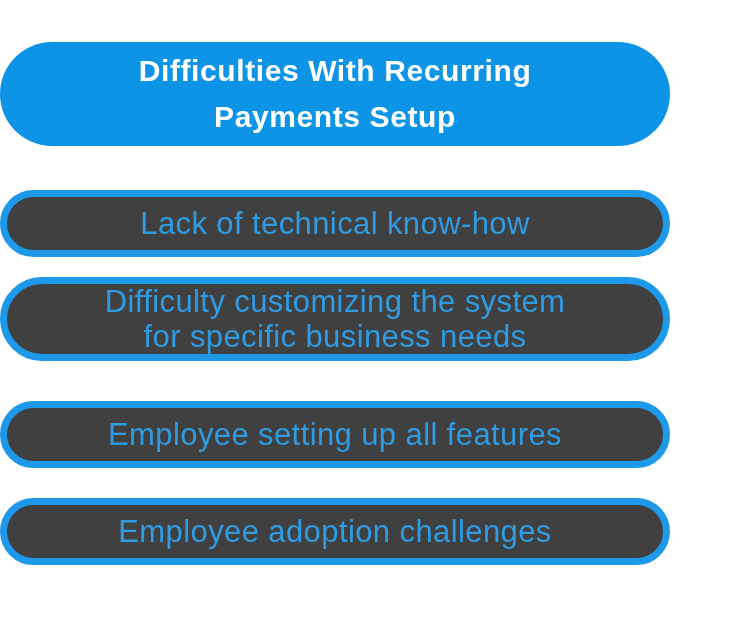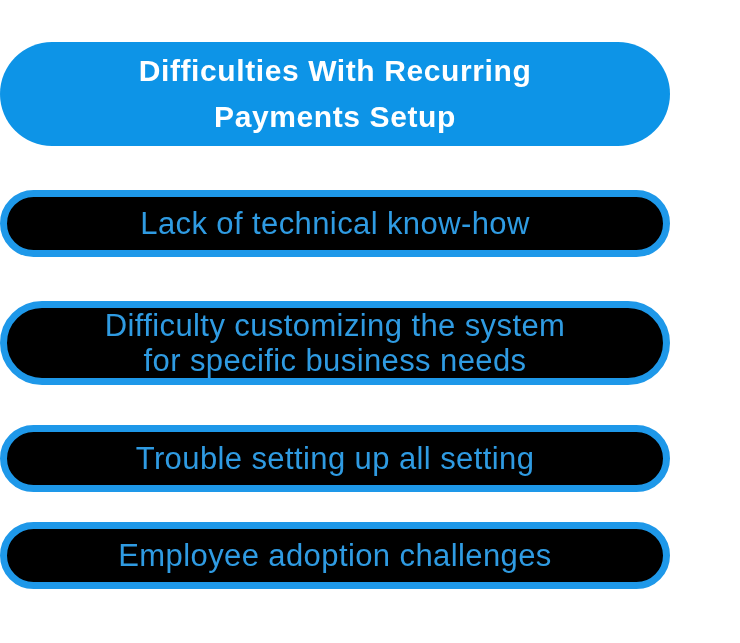--- a/index.html
+++ b/index.html
@@ -38,33 +38,33 @@
     color: var(--title-text, #ffffff);
     font-size: 30px;
     font-weight: 700;
     line-height: 46px;
     letter-spacing: 0.6px;
     white-space: pre-line;
   }
   .item-pill {
     min-height: 67px;
     border: 7px solid var(--outline, #1e98e9);
-    background: #000000;
+    background: #404040;
     padding: 0 24px;
   }
   .item-pill .item-text {
     color: var(--item-text, #2f9be2);
     font-size: 31px;
     font-weight: 300;
     line-height: 35px;
     letter-spacing: 0.4px;
     white-space: pre-line;
   }
   .gap-1 { margin-top: 44px; }
-  .gap-2 { margin-top: 44px; }
+  .gap-2 { margin-top: 20px; }
   .gap-3 { margin-top: 40px; }
   .gap-4 { margin-top: 30px; }
 </style>
 </head>
 <body>
 
 <div class="canvas">
 
   <div class="pill title-pill">
     <span class="title-text">Difficulties With Recurring
@@ -74,20 +74,20 @@
   <div class="pill item-pill gap-1">
     <span class="item-text">Lack of technical know-how</span>
   </div>
 
   <div class="pill item-pill gap-2">
     <span class="item-text">Difficulty customizing the system
 for specific business needs</span>
   </div>
 
   <div class="pill item-pill gap-3">
-    <span class="item-text">Trouble setting up all setting</span>
+    <span class="item-text">Employee setting up all features</span>
   </div>
 
   <div class="pill item-pill gap-4">
     <span class="item-text">Employee adoption challenges</span>
   </div>
 
 </div>
 
 </body></html>

